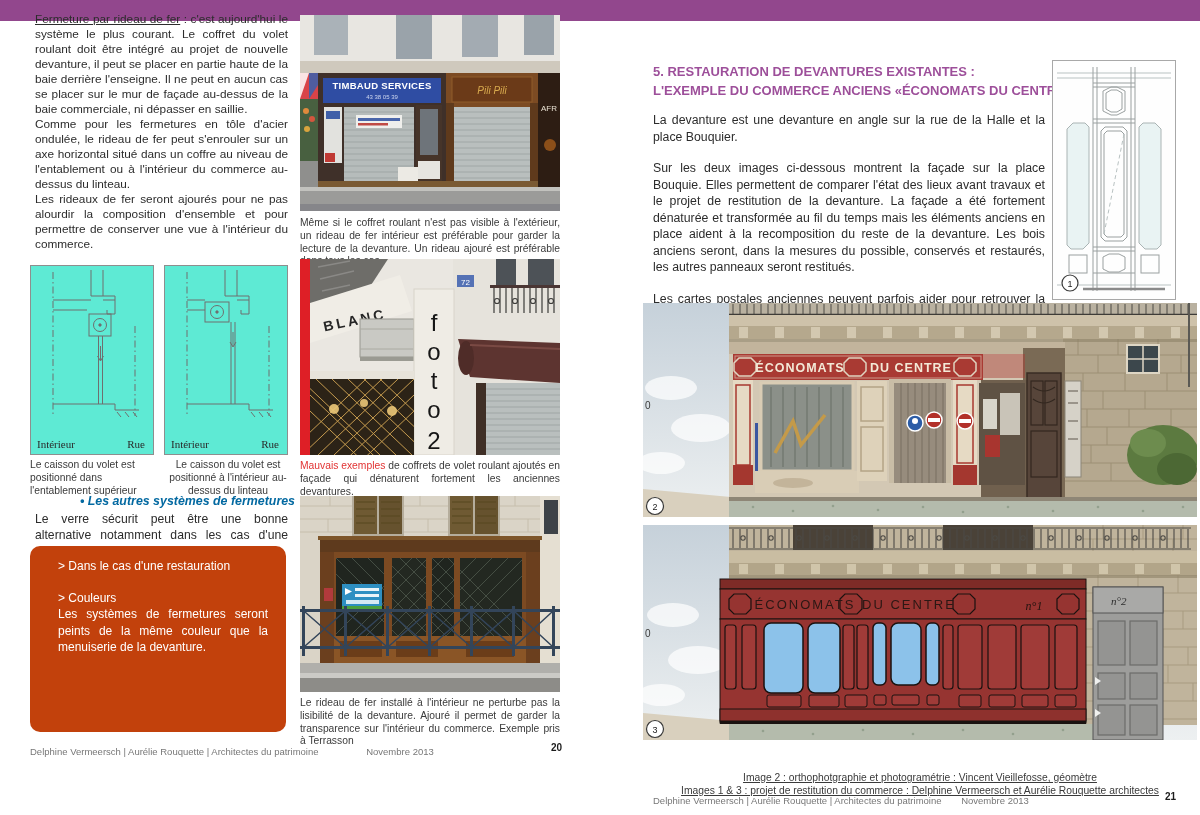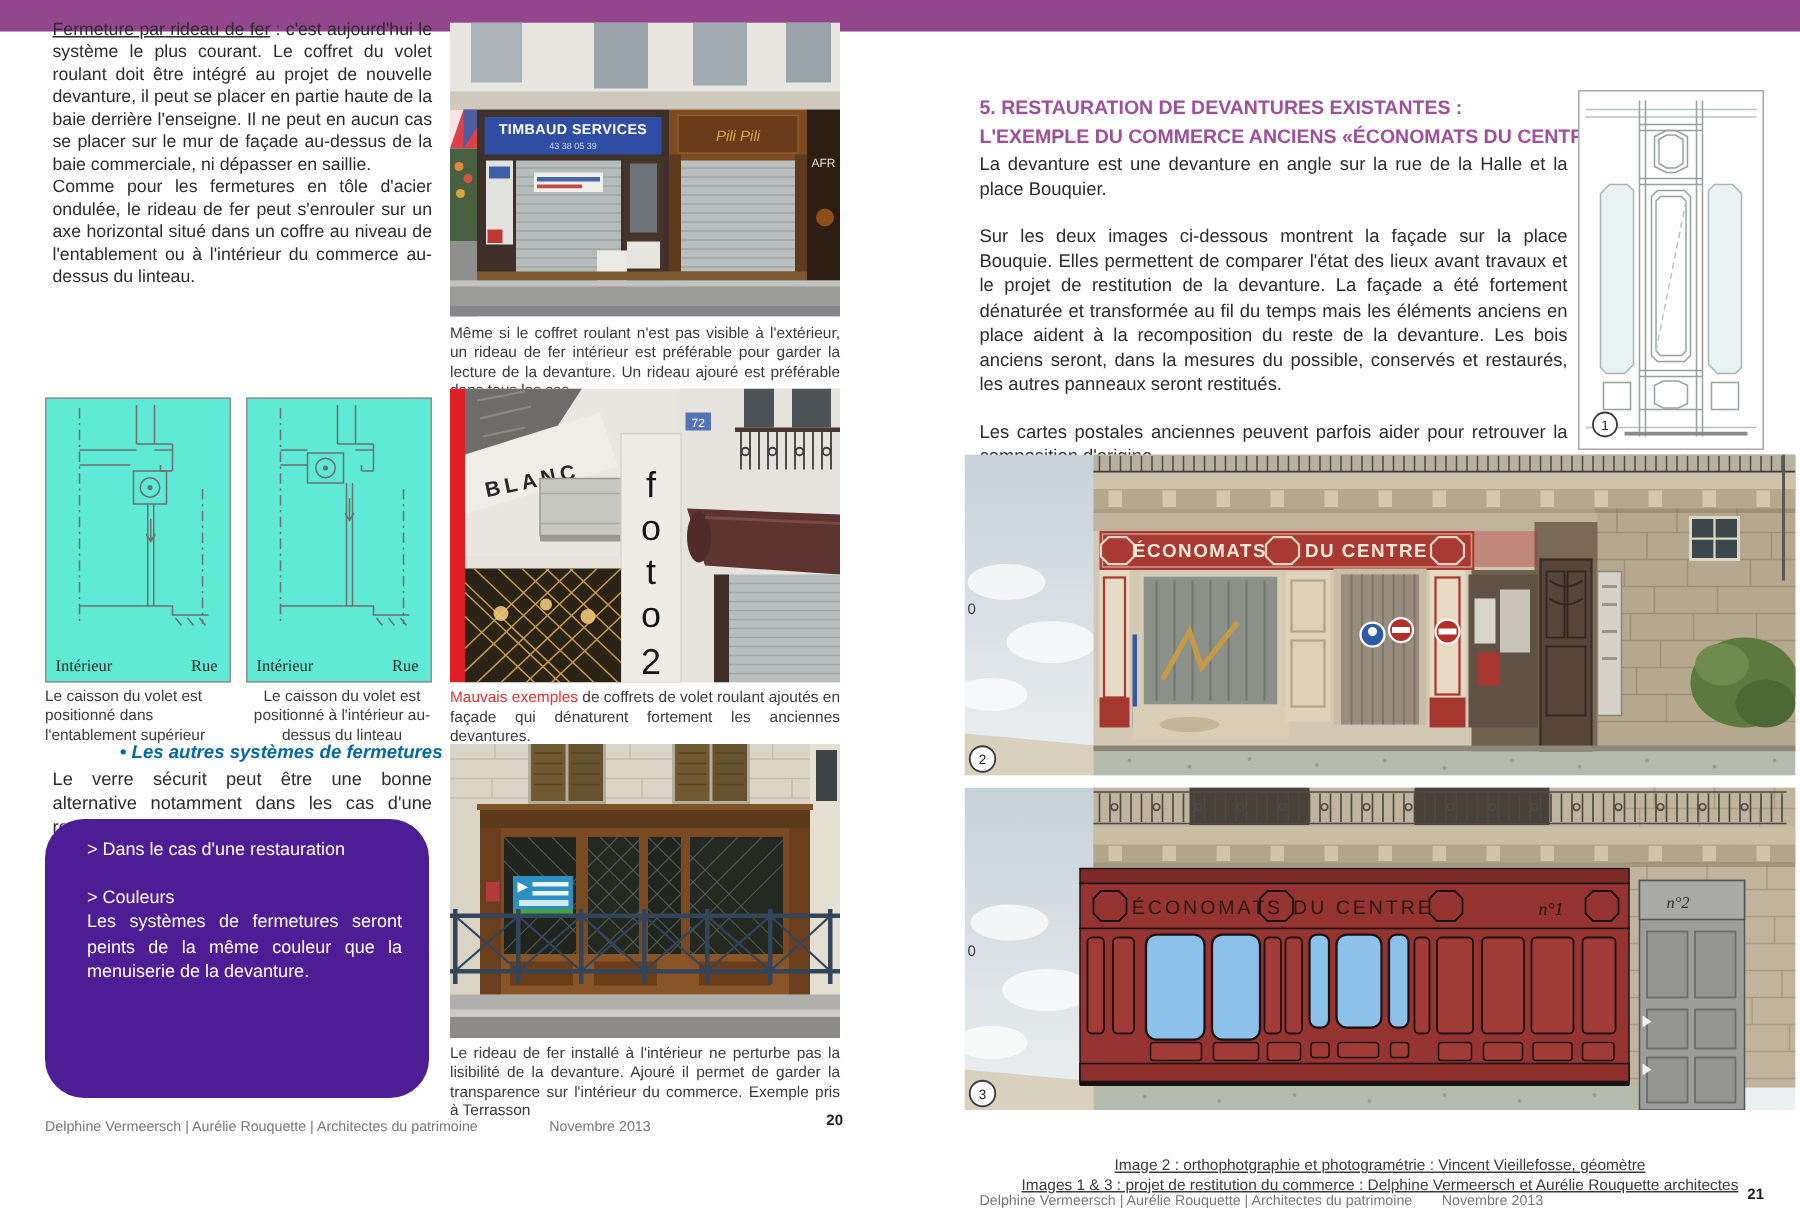--- a/index.html
+++ b/index.html
@@ -9,21 +9,21 @@
   .hdr{font-size:10.5px;color:#4a4a4a;text-align:center;}
   .bar{background:#92478d;}
   .body-txt{font-size:11.8px;line-height:15px;text-align:justify;color:#2c2c2c;}
   .body-txt p{margin:0;}
   .lead-underline{text-decoration:underline;}
   .cap{font-size:10.3px;line-height:12.8px;color:#3a3a3a;text-align:justify;}
   .cap .red{color:#e23333;}
   .diagram-box{border:1px solid #8e8e8e;background:#5eead4;}
   .diag-label{position:absolute;bottom:4px;font-family:"Liberation Serif", serif;font-size:11px;color:#2a2a2a;}
   .purple-head{font-size:12.4px;font-weight:bold;font-style:italic;color:#0369a1;text-align:right;}
-  .purple-box{background:#4c1d95;border-radius:26px;color:#ffffff;}
+  .purple-box{background:#c2410c;border-radius:10px;color:#ffffff;}
   .purple-box .inner{padding:12px 18px 0 28px;font-size:12px;line-height:16.5px;text-align:justify;}
   .purple-box p{margin:0 0 0 0;}
   .purple-box .gap{height:15px;}
   .rp-title{font-size:13px;font-weight:bold;color:#9d4f9a;line-height:19px;}
   .rp-body{font-size:12.3px;line-height:16.5px;text-align:justify;color:#2c2c2c;}
   .rp-body p{margin:0 0 15px 0;}
   .fig-frame{border:1px solid #a8a8a8;background:#fefefe;}
   .footer-txt{font-size:9.5px;color:#777;}
   .footer-page{font-size:10px;font-weight:bold;color:#1c1c1c;}
   svg text{font-family:"Liberation Sans", sans-serif;}
@@ -34,20 +34,21 @@
 
 <div class="abs hdr" style="left:0;top:5;width:600;">Cahier guide des devantures commerciales et artisanales - Ville de Terrasson-Lavilledieu</div>
 <div class="abs hdr" style="left:700;top:5;width:500;">Cahier guide des devantures commerciales et artisanales - Ville de Terrasson-Lavilledieu</div>
 <div class="abs bar" style="left:0;top:28;width:1200px;height:21px;"></div>
 
 <div class="abs" style="left:0;top:49;width:600px;height:740px;">
 
   <div class="abs body-txt" style="left:35px;top:12px;width:253px;">
     <p><span class="lead-underline">Fermeture par rideau de fer</span><span> : c'est aujourd'hui le système le plus courant. Le coffret du volet roulant doit être intégré au projet de nouvelle devanture, il peut se placer en partie haute de la baie derrière l'enseigne. Il ne peut en aucun cas se placer sur le mur de façade au-dessus de la baie commerciale, ni dépasser en saillie.</span></p>
     <p>Comme pour les fermetures en tôle d'acier ondulée, le rideau de fer peut s'enrouler sur un axe horizontal situé dans un coffre au niveau de l'entablement ou à l'intérieur du commerce au-dessus du linteau.</p>
+    <p>Les rideaux de fer seront ajourés pour ne pas alourdir la composition d'ensemble et pour permettre de conserver une vue à l'intérieur du commerce.</p>
   </div>
 
   <div class="abs diagram-box" style="left:30px;top:265px;width:122px;height:188px;">
     <svg width="120" height="158" viewBox="0 0 120 158">
       <g stroke="#6f6f6f" stroke-width="1" fill="none">
         <path d="M22,6 V150" stroke-dasharray="7 3 1.5 3"></path>
         <path d="M104,60 V150" stroke-dasharray="7 3 1.5 3"></path>
         <path d="M60,4 V30 M72,4 V30"></path>
         <path d="M22,34 H60 M22,44 H56"></path>
         <path d="M60,30 H84 M72,34 H84 M84,30 V48 M76,44 V48 M84,48 H76"></path>
@@ -293,21 +294,21 @@
   <div class="abs footer-page" style="left:538px;top:742px;width:24px;text-align:right;">20</div>
 </div>
 
 <div class="abs" style="left:600px;top:49px;width:600px;height:740px;">
 
   <div class="abs rp-title" style="left:53px;top:13px;width:430px;">
     <div>5. RESTAURATION DE DEVANTURES EXISTANTES :</div>
     <div>L'EXEMPLE DU COMMERCE ANCIENS «ÉCONOMATS DU CENTRE»</div>
   </div>
 
-  <div class="abs rp-body" style="left:53px;top:52px;width:392px;">
+  <div class="abs rp-body" style="left:53px;top:63px;width:392px;">
     <p>La devanture est une devanture en angle sur la rue de la Halle et la place Bouquier.</p>
     <p>Sur les deux images ci-dessous montrent la façade sur la place Bouquie. Elles permettent de comparer l'état des lieux avant travaux et le projet de restitution de la devanture. La façade a été fortement dénaturée et transformée au fil du temps mais les éléments anciens en place aident à la recomposition du reste de la devanture. Les bois anciens seront, dans la mesures du possible, conservés et restaurés, les autres panneaux seront restitués.</p>
     <p>Les cartes postales anciennes peuvent parfois aider pour retrouver la composition d'origine.</p>
   </div>
 
   <div class="abs fig-frame" style="left:452px;top:11px;width:122px;height:238px;">
     <svg width="122" height="238" viewBox="0 0 122 238">
       <g stroke="#b9c2c2" stroke-width="1" fill="none">
         <path d="M4,12 H118 M4,17 H118 M4,224 H118"></path>
       </g>

